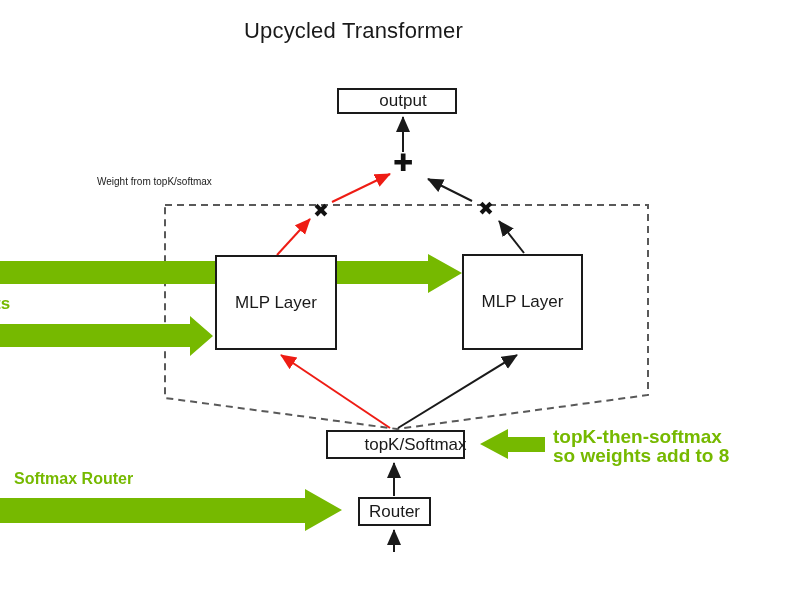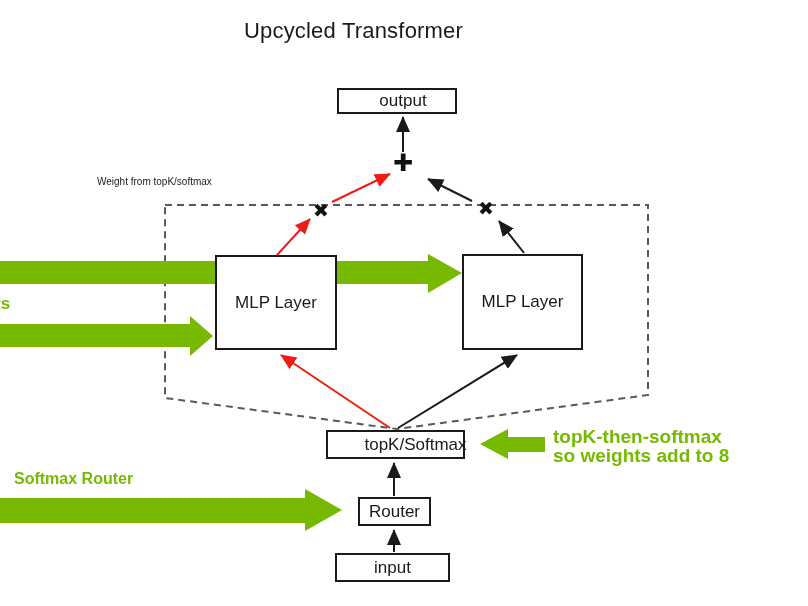--- a/index.html
+++ b/index.html
@@ -119,19 +119,18 @@
   <div class="green-text topk-note" style="color:#76b900;">
     <div>topK-then-softmax</div>
     <div>so weights add to 8</div>
   </div>
 
   <div class="node node-output">output</div>
   <div class="node node-mlp-left">MLP Layer</div>
   <div class="node node-mlp-right">MLP Layer</div>
   <div class="node node-topk">topK/Softmax</div>
   <div class="node node-router">Router</div>
-  <div class="node node-input">input</div>
 
   <div class="operator op-plus">✚</div>
   <div class="operator op-mul-left">✖</div>
   <div class="operator op-mul-right">✖</div>
 
 </div>
 
 </body></html>

